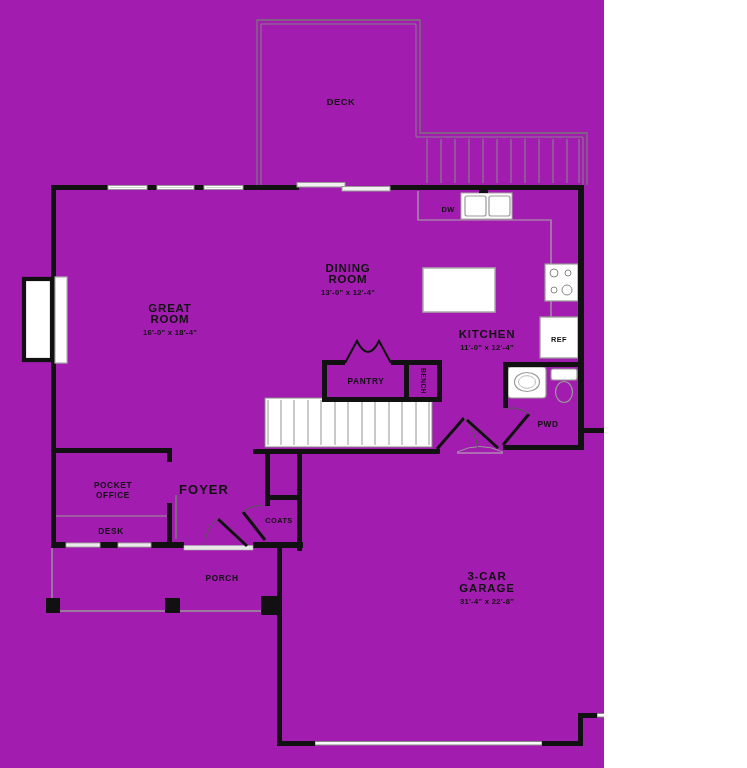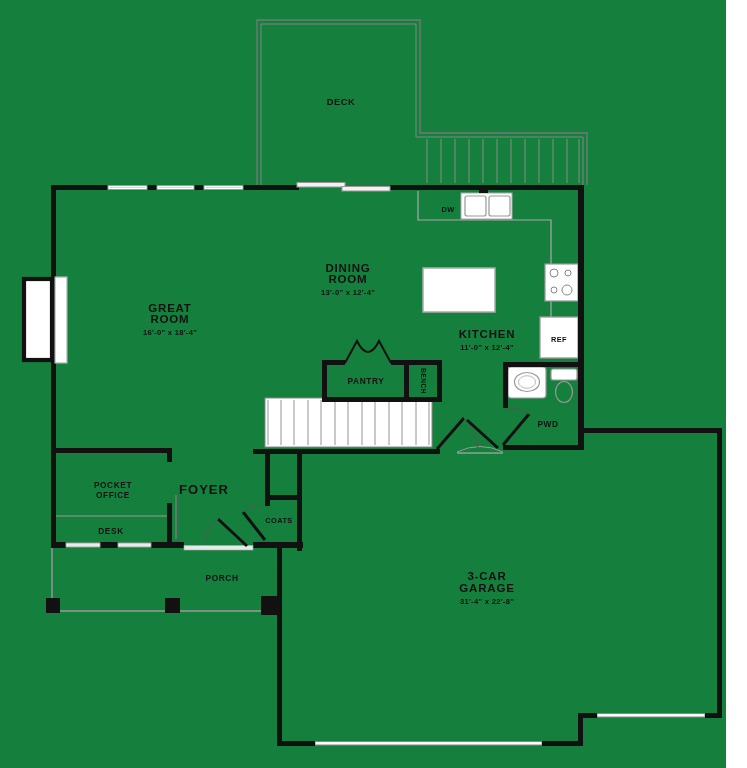--- a/index.html
+++ b/index.html
@@ -1,16 +1,16 @@
 <!DOCTYPE html>
 <html><head>
 <meta charset="utf-8">
 <style>
   html,body{margin:0;padding:0;background:#ffffff;}
-  .page{position:relative;width:726px;height:768px;background:#15803d;overflow:hidden;
+  .page{position:relative;width:604px;height:768px;background:#a21caf;overflow:hidden;
         font-family:"Liberation Sans", sans-serif;}
   svg{position:absolute;left:0;top:0;}
   text{font-family:"Liberation Sans", sans-serif;font-weight:bold;fill:#111;}
   .room-title{font-size:11.5px;letter-spacing:.8px;}
   .room-dims{font-size:7.6px;letter-spacing:.3px;}
   .small-label{font-size:8.3px;letter-spacing:.6px;}
   .tiny-label{font-size:7.4px;letter-spacing:.4px;}
   .foyer-label{font-size:13px;letter-spacing:1px;}
   .bench-label{font-size:6.6px;letter-spacing:.5px;}
 </style>

